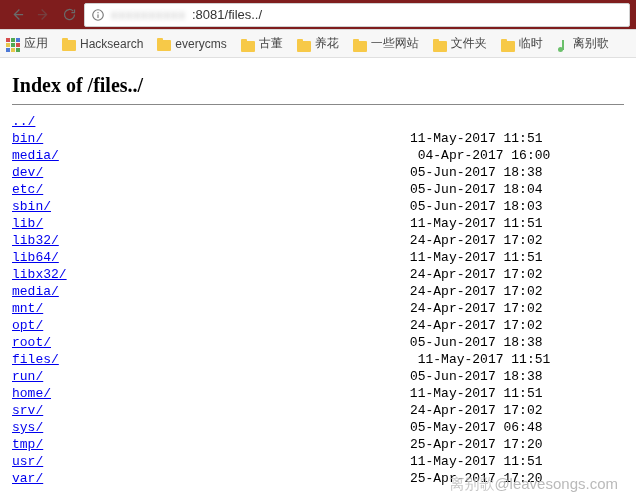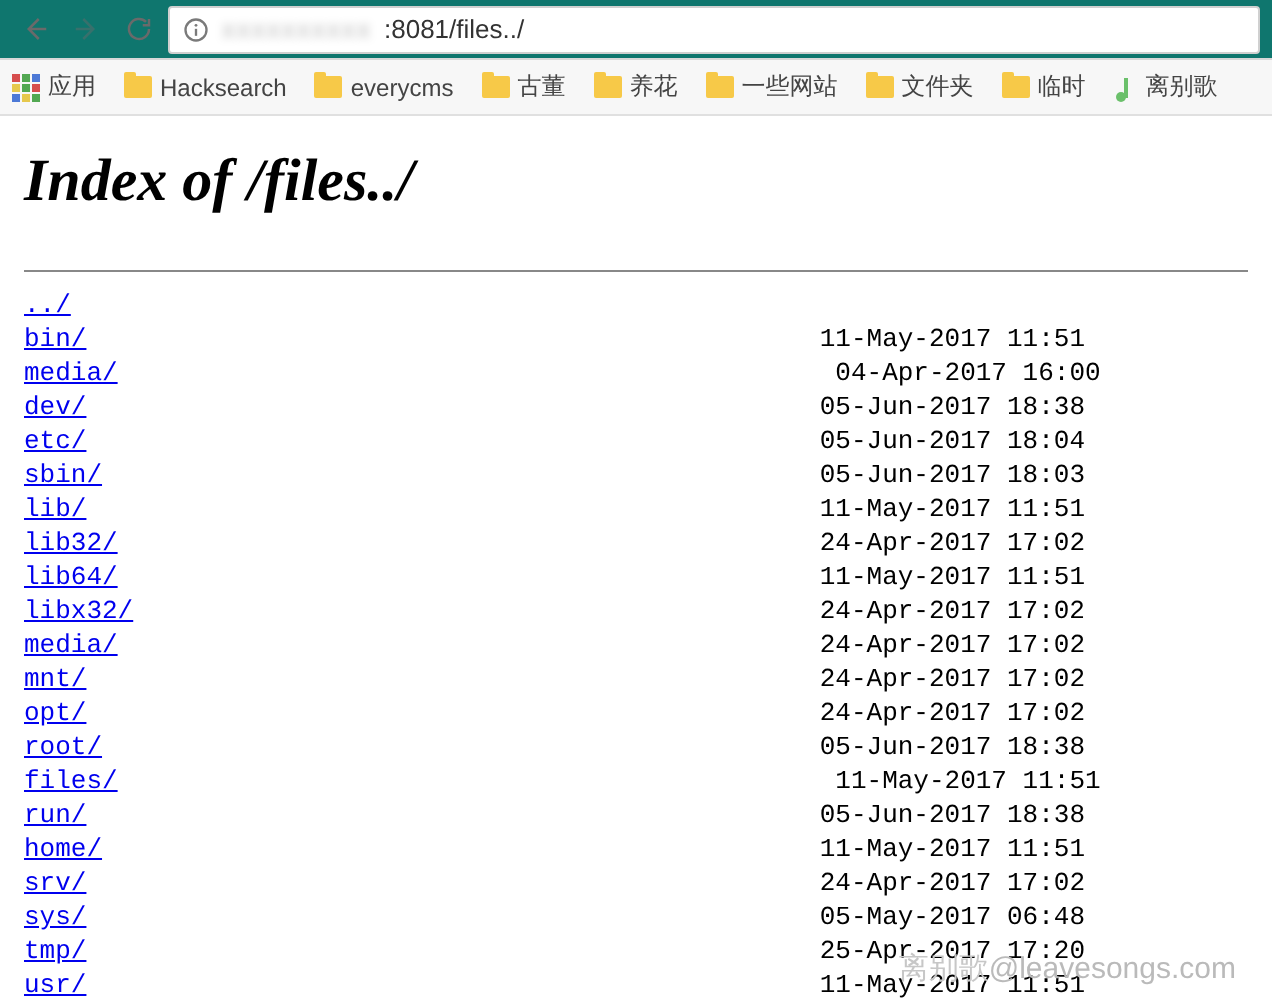--- a/index.html
+++ b/index.html
@@ -1,44 +1,44 @@
 <!DOCTYPE html>
 <html><head>
 <meta charset="utf-8">
 <style>
   * { margin: 0; padding: 0; box-sizing: border-box; }
   body { width: 636px; height: 500px; font-family: Arial, sans-serif; background: #fff; overflow: hidden; position: relative; }
-  .chrome-top { background: #0f766e; height: 30px; display: flex; align-items: center; padding: 0 6px; border-bottom: 1px solid #d8d8d8; gap: 4px; }
+  .chrome-top { background: #7f1d1d; height: 30px; display: flex; align-items: center; padding: 0 6px; border-bottom: 1px solid #d8d8d8; gap: 4px; }
   .nav-btn { width: 22px; height: 22px; display: flex; align-items: center; justify-content: center; color: #6a6a6a; cursor: pointer; }
   .nav-btn svg { width: 15px; height: 15px; }
   .addr { flex: 1; height: 24px; background: #fff; border: 1px solid #d0d0d0; border-radius: 2px; display: flex; align-items: center; padding: 0 6px; font-size: 13px; color: #333; gap: 6px; }
   .addr .info-ico { color: #7a7a7a; display:flex; align-items:center;}
   .addr .info-ico svg { width:14px; height:14px;}
   .addr .host-blurred { color: transparent; text-shadow: 0 0 5px #b8b8b8; letter-spacing: 1px; user-select: none; }
   .addr .url-port { color: #333; }
   .bookmarks { background: #f7f7f7; height: 28px; display: flex; align-items: center; padding: 0 6px; gap: 14px; border-bottom: 1px solid #e0e0e0; font-size: 12px; color: #444; overflow:hidden; }
-  .bm { display: flex; align-items: center; gap: 4px; cursor: pointer; white-space: nowrap; }
+  .bm { display: flex; align-items: flex-end; gap: 4px; cursor: pointer; white-space: nowrap; }
   .apps-ico { width:14px; height:14px; }
   .apps-grid { display:grid; grid-template-columns:repeat(3,4px); grid-template-rows:repeat(3,4px); gap:1px;}
   .apps-grid span:nth-child(1){background:#d64d4d;}
   .apps-grid span:nth-child(2){background:#52a852;}
   .apps-grid span:nth-child(3){background:#4d79d6;}
   .apps-grid span:nth-child(4){background:#e6c84d;}
   .apps-grid span:nth-child(5){background:#52a852;}
   .apps-grid span:nth-child(6){background:#d64d4d;}
   .apps-grid span:nth-child(7){background:#4d79d6;}
   .apps-grid span:nth-child(8){background:#e6c84d;}
   .apps-grid span:nth-child(9){background:#52a852;}
   .folder-ico { width:14px; height:11px; background:#f7c948; border-radius:1px; position:relative; }
   .folder-ico::before { content:""; position:absolute; top:-2px; left:0; width:6px; height:3px; background:#f7c948; border-radius:1px 1px 0 0;}
   .music-ico { width:12px; height:14px; position:relative; }
   .music-ico::before{content:"";position:absolute;left:1px;bottom:0;width:5px;height:5px;background:#6bc06b;border-radius:50%;}
   .music-ico::after{content:"";position:absolute;left:5px;bottom:2px;width:2px;height:10px;background:#6bc06b;}
   .content { padding: 10px 12px; }
-  h1 { font-family: "Times New Roman", serif; font-weight: bold; font-size: 30px; margin: 6px 0 27px 0; font-style: italic; }
+  h1 { font-family: "Times New Roman", serif; font-weight: bold; font-size: 20px; margin: 6px 0 7px 0; }
   hr { border: none; border-top: 1px solid #888; margin-bottom: 8px; }
   pre { font-family: "Courier New", monospace; font-size: 13px; line-height: 17px; white-space: pre; }
   pre a { color: #0000ee; text-decoration: underline; }
   .watermark { position:absolute; right:18px; bottom:6px; font-size:15px; color:#bababa; font-family: Liberation Sans, sans-serif; pointer-events:none;}
   .watermark .cn{color:#c7c7c7;}
 </style>
 </head>
 <body>
 
 <div class="chrome-top">

